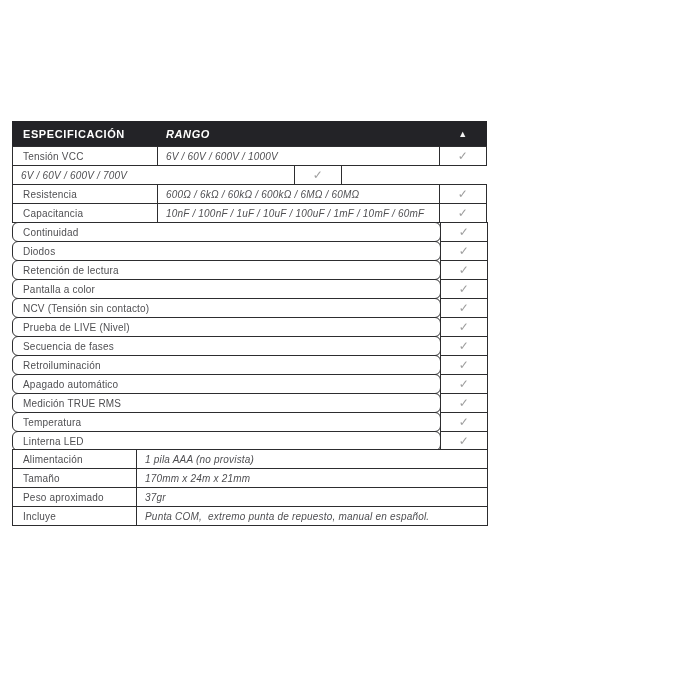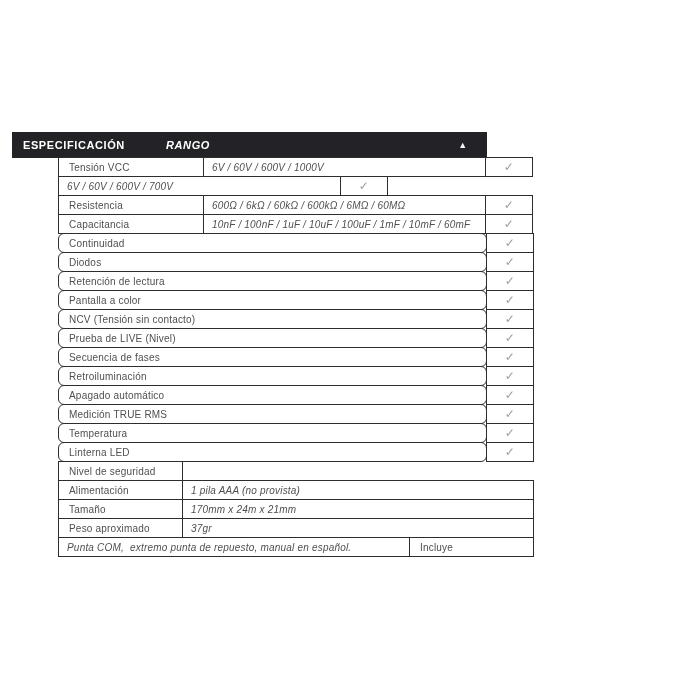--- a/index.html
+++ b/index.html
@@ -4,23 +4,23 @@
 <style>
   html, body { margin: 0; padding: 0; background: #ffffff; }
   .canvas {
     position: relative;
     width: 700px;
     height: 700px;
     background: #ffffff;
     overflow: hidden;
     font-family: "Liberation Sans", sans-serif;
   }
-  .spec-table { position: absolute; left: 12px; top: 132px; }
+  .spec-table { position: absolute; left: 12px; top: 121px; }
   .trow { display: flex; }
-  .trow + .trow { margin-top: -1px; margin-left: 46px; }
+  .trow + .trow { margin-top: -1px; }
   .cell {
     box-sizing: border-box;
     border: 1px solid #2d2d2f;
     background: #ffffff;
     display: flex;
     align-items: center;
     height: 20px;
     font-size: 10px;
     color: #4f4f52;
     letter-spacing: 0.2px;
@@ -126,33 +126,32 @@
     <div class="trow">
       <div class="cell w-merged pad-l">Temperatura</div>
       <div class="cell w-check center"><span class="check-glyph">✓</span></div>
     </div>
     <div class="trow">
       <div class="cell w-merged pad-l">Linterna LED</div>
       <div class="cell w-check center"><span class="check-glyph">✓</span></div>
     </div>
 
     <div class="trow">
-      <div class="cell w-ilabel pad-l">Nivel de seguridad</div>
     </div>
     <div class="trow">
       <div class="cell w-ilabel pad-l">Alimentación</div>
       <div class="cell w-ivalue pad-l2">1 pila AAA (no provista)</div>
     </div>
     <div class="trow">
       <div class="cell w-ilabel pad-l">Tamaño</div>
       <div class="cell w-ivalue pad-l2">170mm x 24m x 21mm</div>
     </div>
     <div class="trow">
       <div class="cell w-ilabel pad-l">Peso aproximado</div>
       <div class="cell w-ivalue pad-l2">37gr</div>
     </div>
     <div class="trow">
+      <div class="cell w-ilabel pad-l">Incluye</div>
       <div class="cell w-ivalue pad-l2">Punta COM,  extremo punta de repuesto, manual en español.</div>
-      <div class="cell w-ilabel pad-l">Incluye</div>
     </div>
 
   </div>
 </div>
 
 </body></html>

